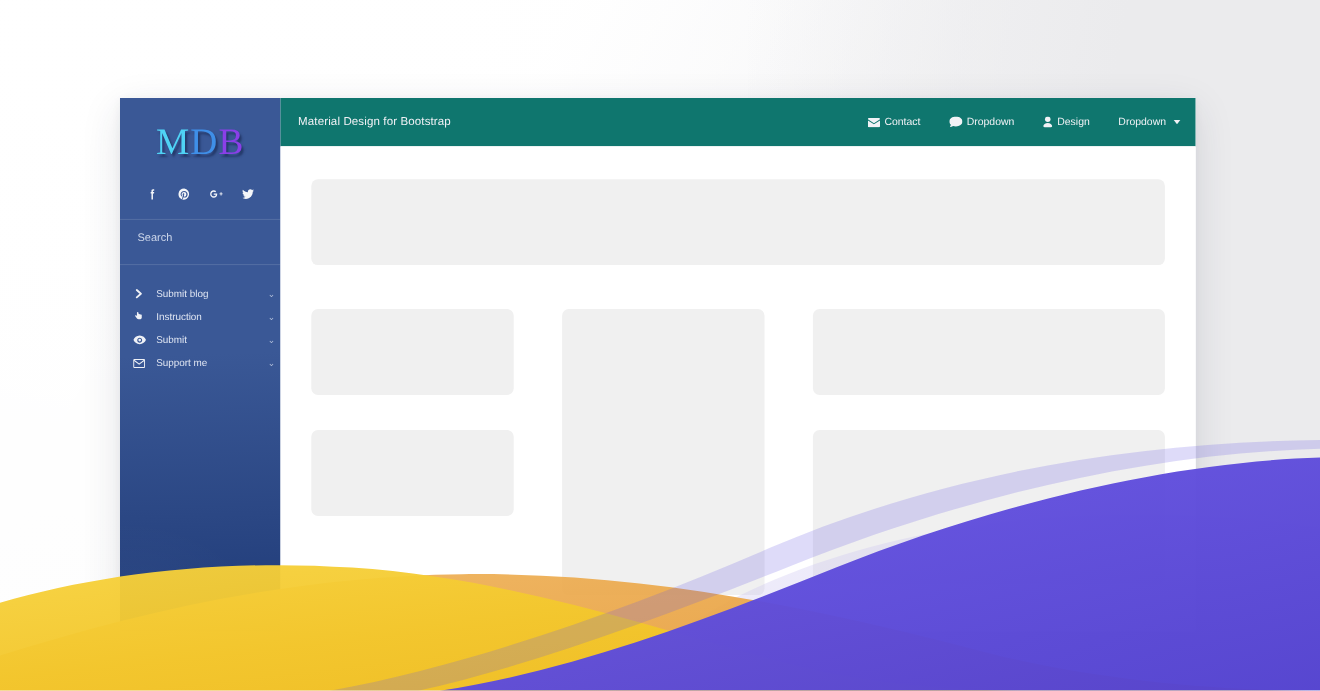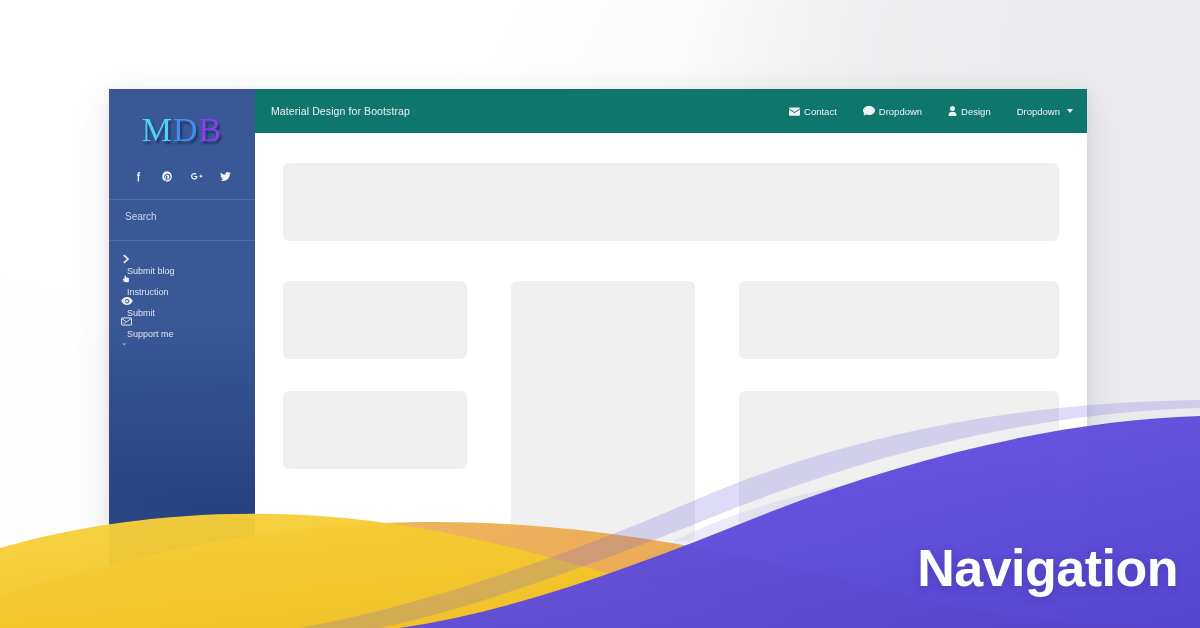--- a/index.html
+++ b/index.html
@@ -180,25 +180,24 @@
     width: 100%;
   }
   #search-input::placeholder { color: #ccd6ea; opacity: 1; }
 
   #menu-list {
     position: relative;
     padding-top: 10px;
   }
   .menu-item {
     display: flex;
-    align-items: flex-start;
+    align-items: flex-end;
     height: 21px;
-    padding: 0 22px 0 12px;
+    padding: 0 5px 0 12px;
     cursor: pointer;
-    flex-direction: column;
   }
   .menu-ico {
     width: 15px;
     display: flex;
     align-items: center;
     justify-content: flex-start;
     color: #ffffff;
     opacity: 0.92;
     flex: 0 0 15px;
   }
@@ -457,15 +456,14 @@
 
     <path d="M0,198 C120,160 260,126 420,124 C600,122 760,160 900,196 C1000,221 1110,230 1200,230 L1200,230 L0,230 Z" fill="url(#gOrange)" opacity="0.93"></path>
 
     <path d="M0,150 C90,124 200,110 320,118 C470,128 600,176 720,206 C800,226 880,230 940,230 L0,230 Z" fill="url(#gYellow)" opacity="0.96"></path>
 
     <path d="M1200,18 C1060,22 900,62 760,118 C640,166 520,212 400,230 L1200,230 Z" fill="url(#gPurple)" opacity="0.97"></path>
 
     <path d="M1200,10 C1040,14 870,56 720,116 C600,164 480,208 380,230 L300,230 C430,206 570,156 700,100 C860,32 1030,4 1200,2 Z" fill="#6a59e2" opacity="0.22"></path>
   </svg>
 
-  <div id="headline">Navigation</div>
 
 </div>
 
 </body></html>

